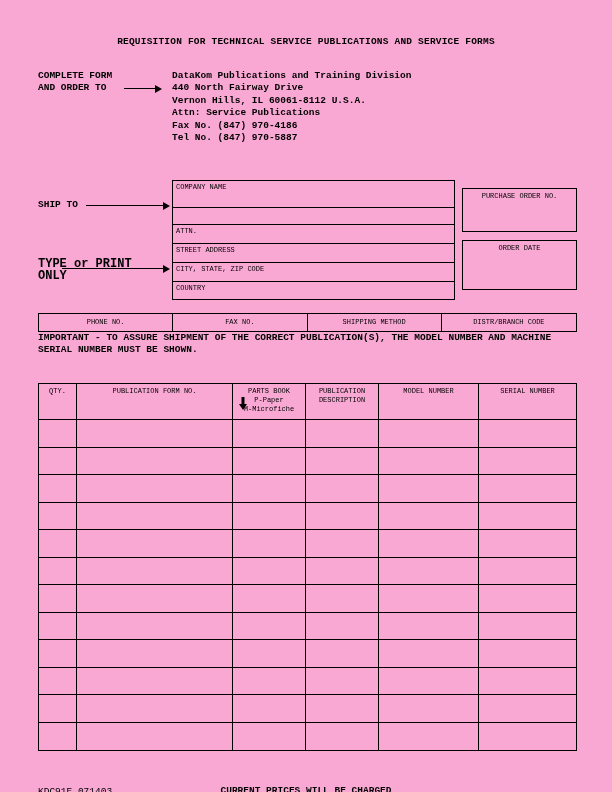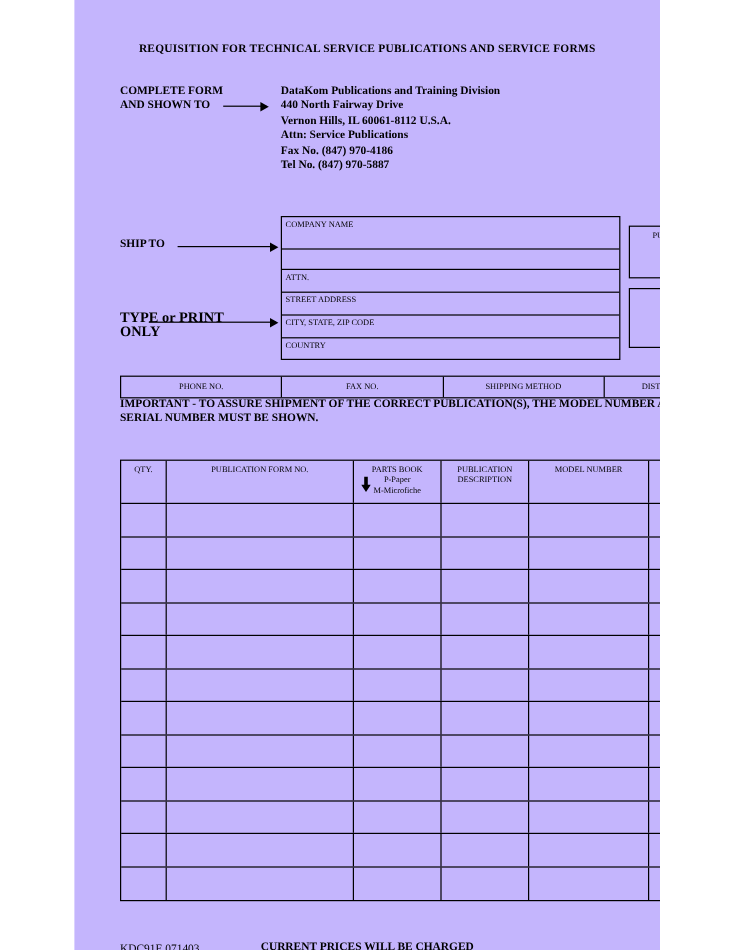--- a/index.html
+++ b/index.html
@@ -1,20 +1,20 @@
 <!DOCTYPE html>
 <html><head>
 <meta charset="utf-8">
 <style>
   * { margin:0; padding:0; box-sizing:border-box; }
   html,body { background:#ffffff; }
   .page {
-    position:relative; width:488px; height:792px; margin:0 auto;
-    background:#c4b5fd; color:#000;
-    font-family:Liberation Serif, serif;
+    position:relative; width:612px; height:792px; margin:0 auto;
+    background:#f9a8d4; color:#000;
+    font-family:Liberation Mono, monospace;
     overflow:hidden;
   }
   .title {
     position:absolute; top:36px; left:0; width:100%;
     text-align:center; font-weight:bold; font-size:9.5px; letter-spacing:.2px;
   }
   .return-label { position:absolute; left:38px; top:70px; font-weight:bold; font-size:9.5px; line-height:12px; }
   .address { position:absolute; left:172px; top:70px; font-weight:bold; font-size:9.5px; line-height:12.4px; }
 
   .h-arrow { position:absolute; height:0; border-top:1px solid #000; }
@@ -66,21 +66,21 @@
 </style>
 </head>
 <body>
 
 <div class="page">
 
   <div class="title">REQUISITION FOR TECHNICAL SERVICE PUBLICATIONS AND SERVICE FORMS</div>
 
   <div class="return-label">
     <div>COMPLETE FORM</div>
-    <div>AND SHOWN TO</div>
+    <div>AND ORDER TO</div>
   </div>
   <div class="h-arrow arrow-return"></div>
 
   <div class="address">
     <div>DataKom Publications and Training Division</div>
     <div>440 North Fairway Drive</div>
     <div>Vernon Hills, IL 60061-8112 U.S.A.</div>
     <div>Attn: Service Publications</div>
     <div>Fax No. (847) 970-4186</div>
     <div>Tel No. (847) 970-5887</div>

